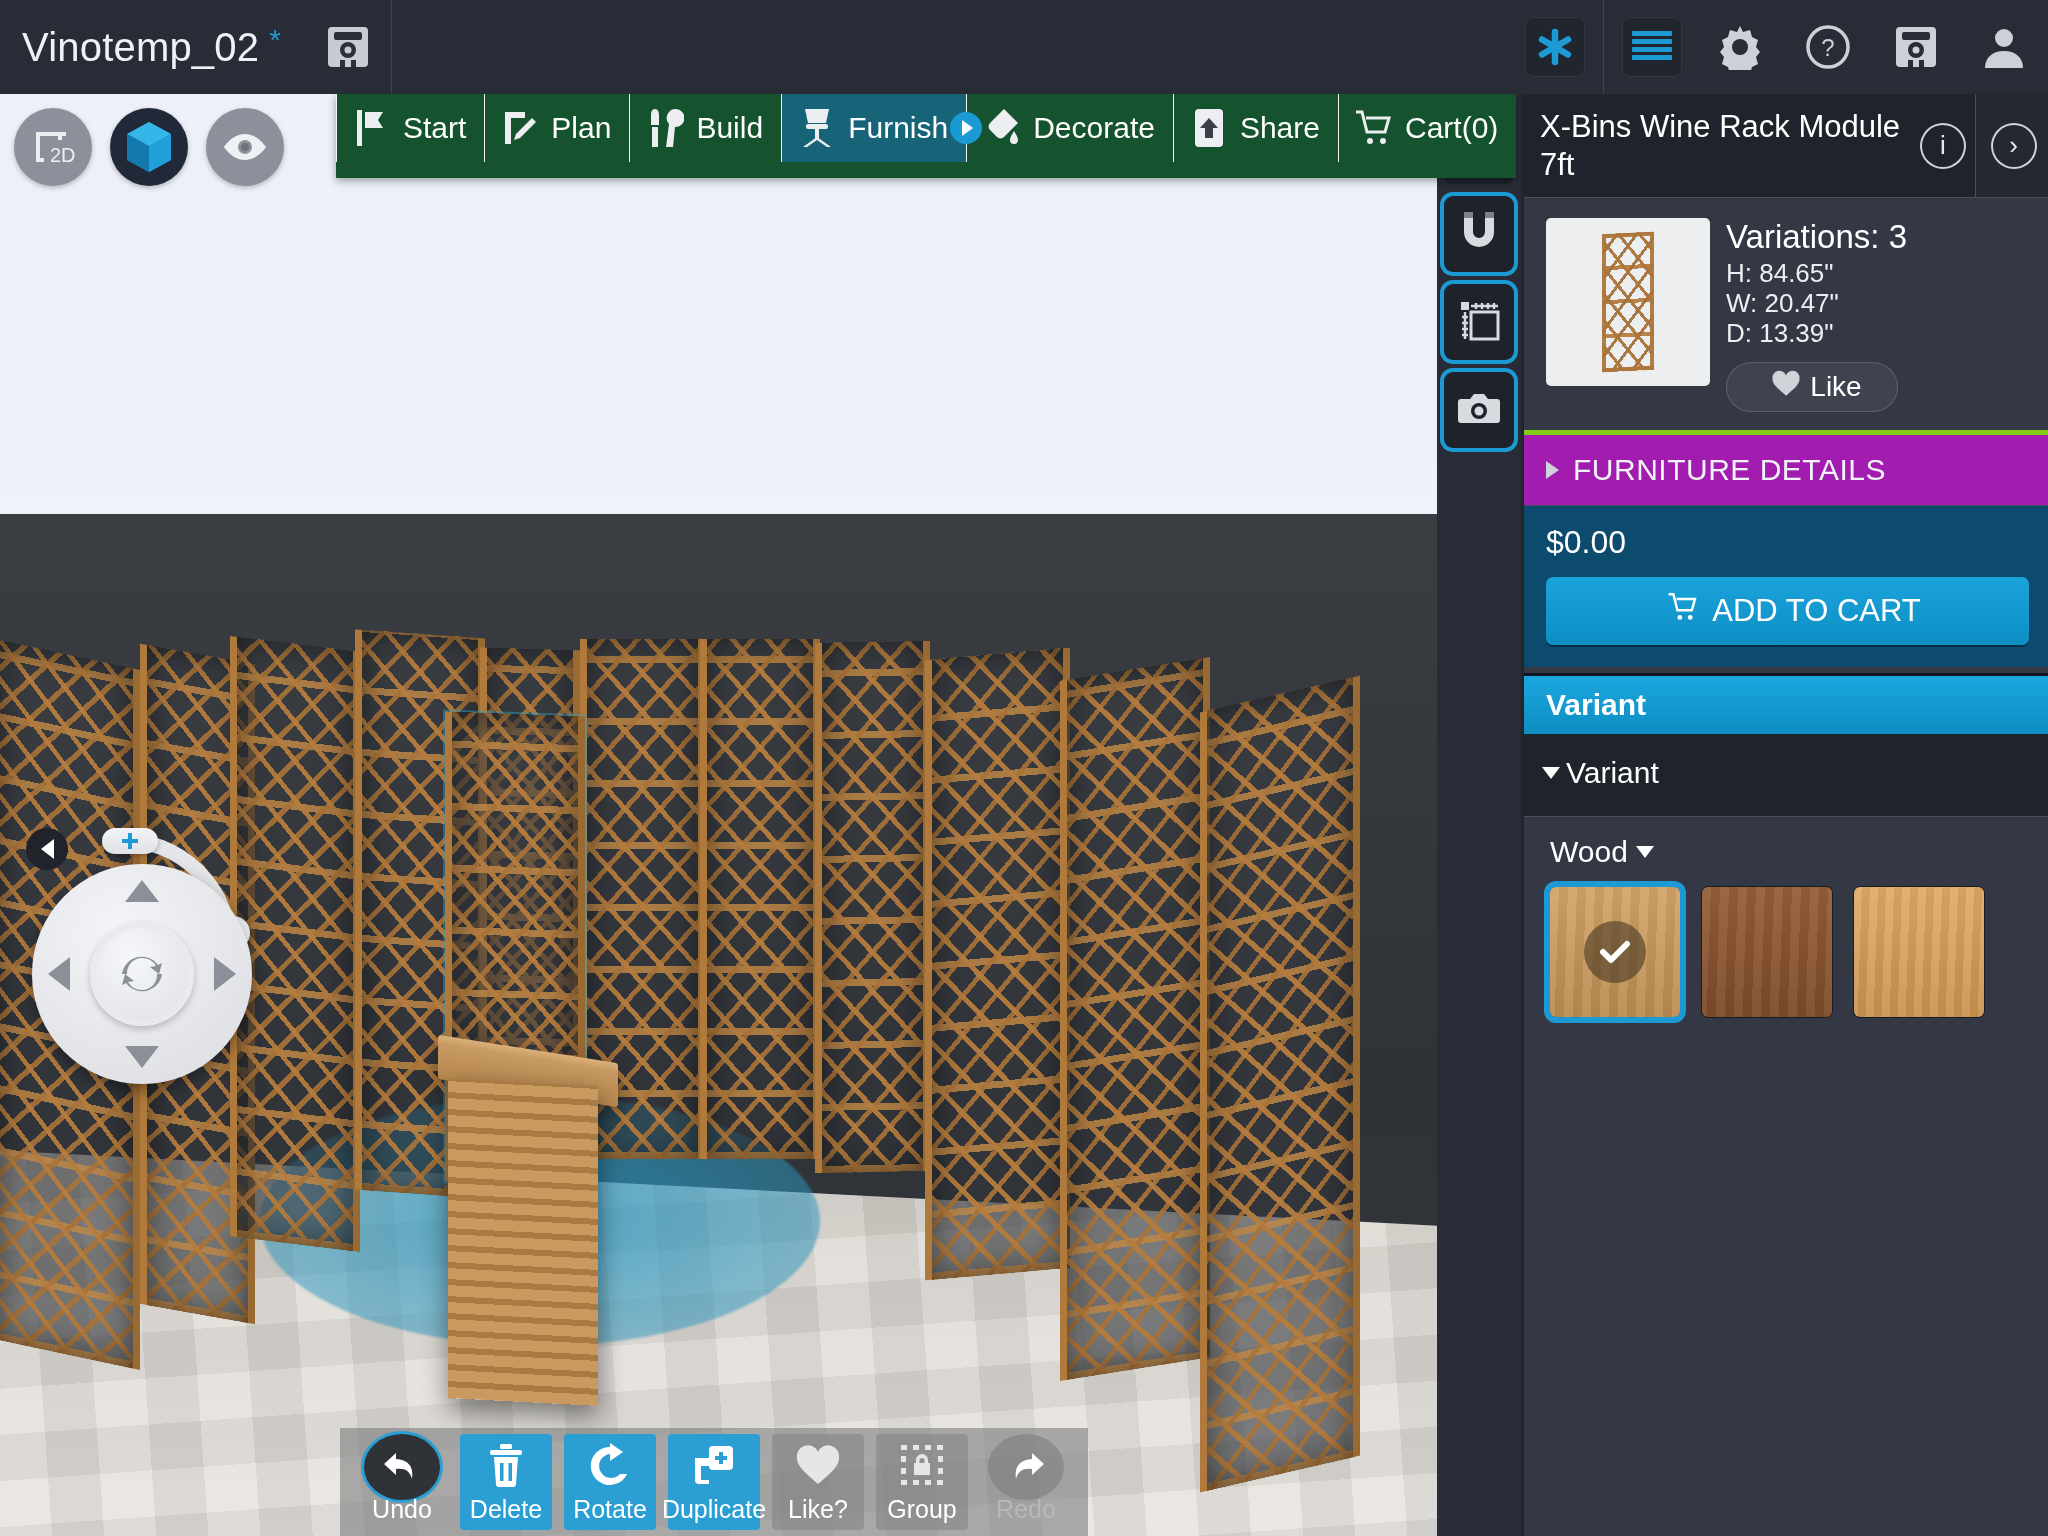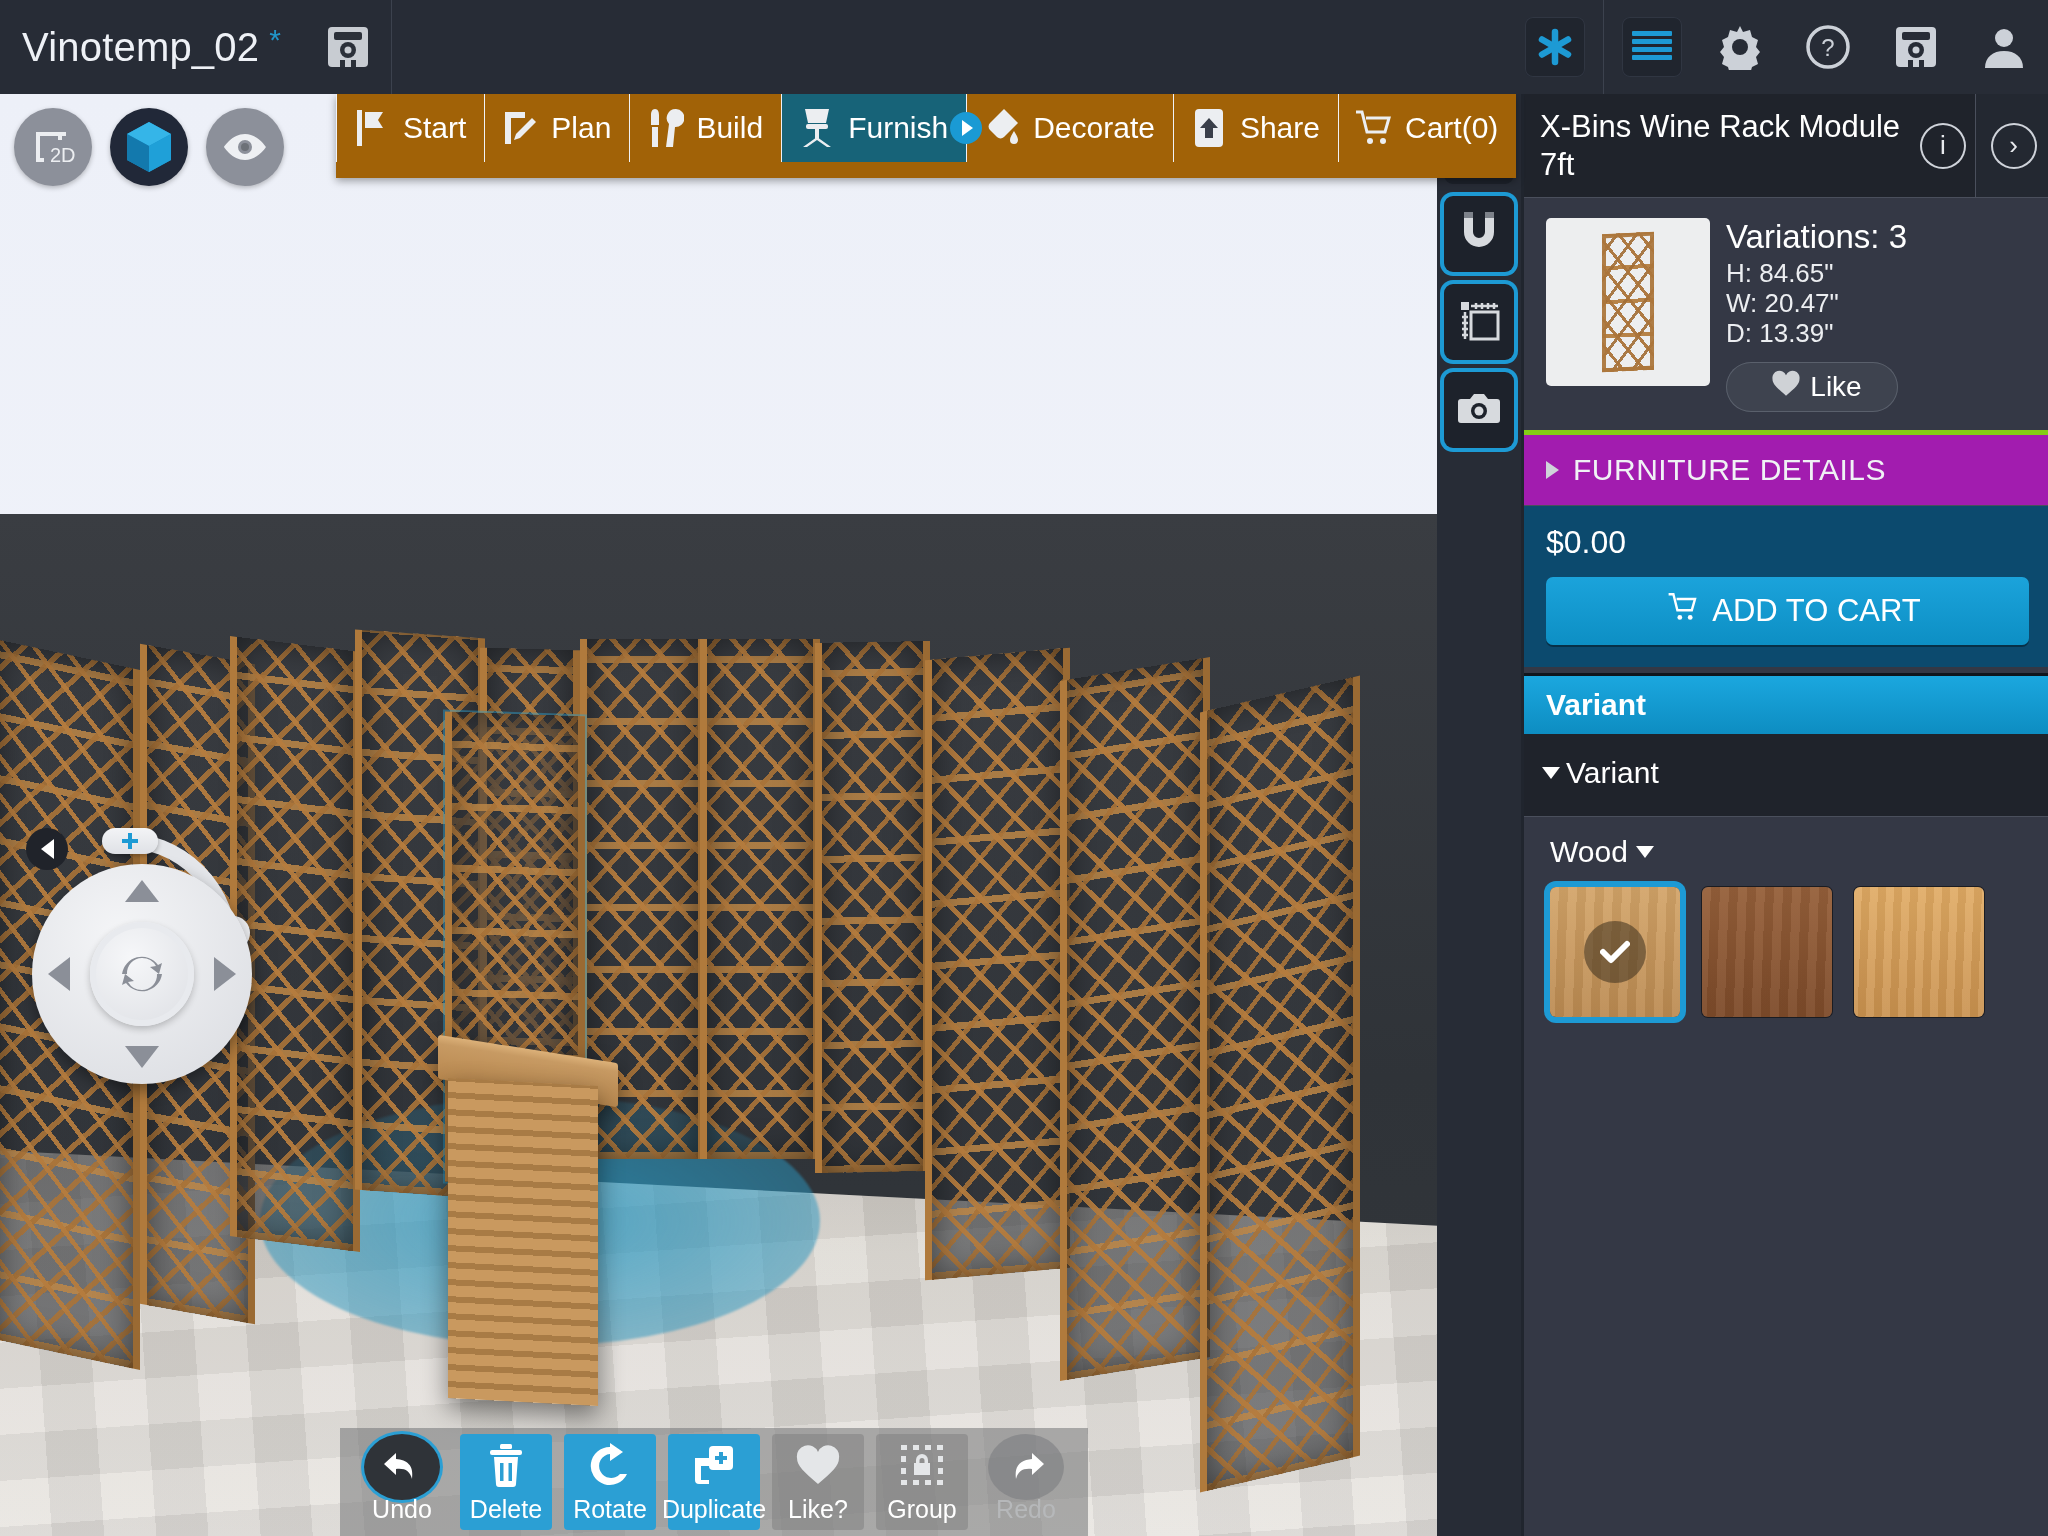--- a/index.html
+++ b/index.html
@@ -49,21 +49,21 @@
     cursor: pointer;
   }
   .tb-icon-btn.boxed { background: #20252e; box-shadow: inset 0 0 0 1px #303642; }
   .tb-sep { width: 1px; height: 94px; background: #3c424e; margin: 0 4px; }
 
   
   .navtabs {
     position: absolute; top: 94px; left: 336px;
     height: 84px;
     display: flex;
-    background: #a16207;
+    background: #14532d;
     z-index: 35;
     box-shadow: 0 3px 8px rgba(0,0,0,0.35);
   }
   .navtab {
     display: flex; align-items: center;
     padding: 0 18px 0 14px;
     height: 68px; cursor: pointer;
     border-right: 1px solid #f0f2f7;
     position: relative;
   }

